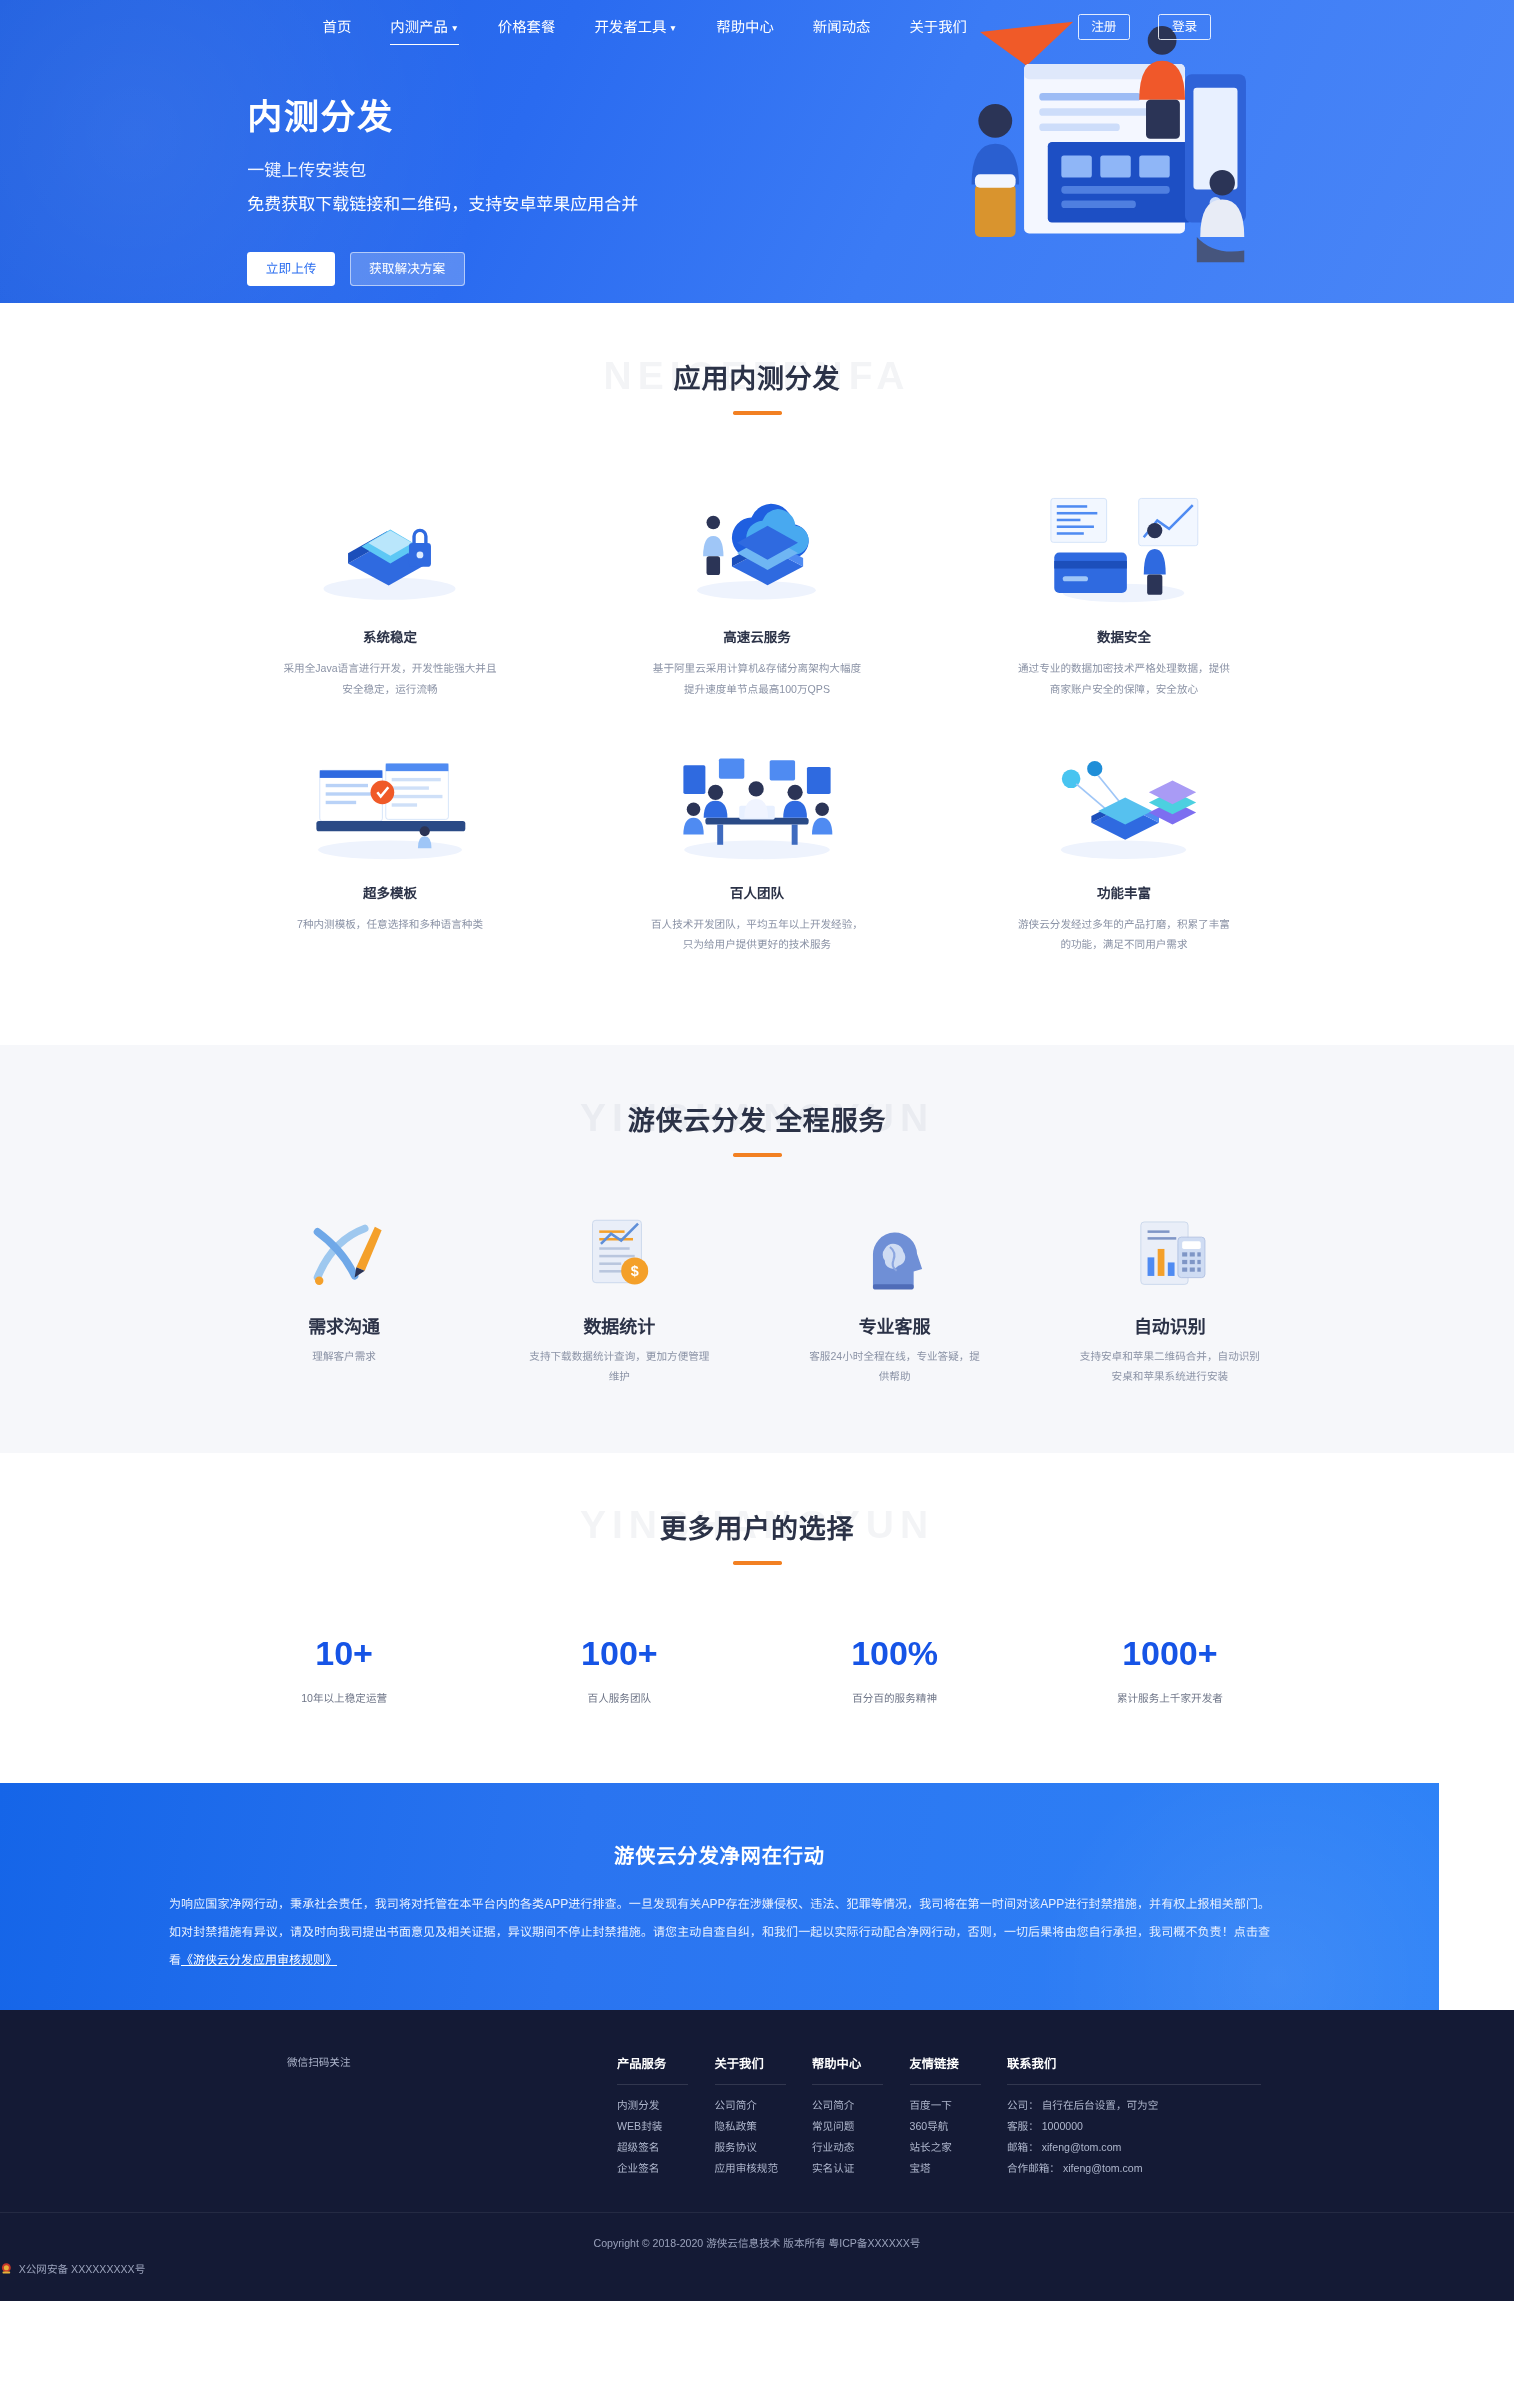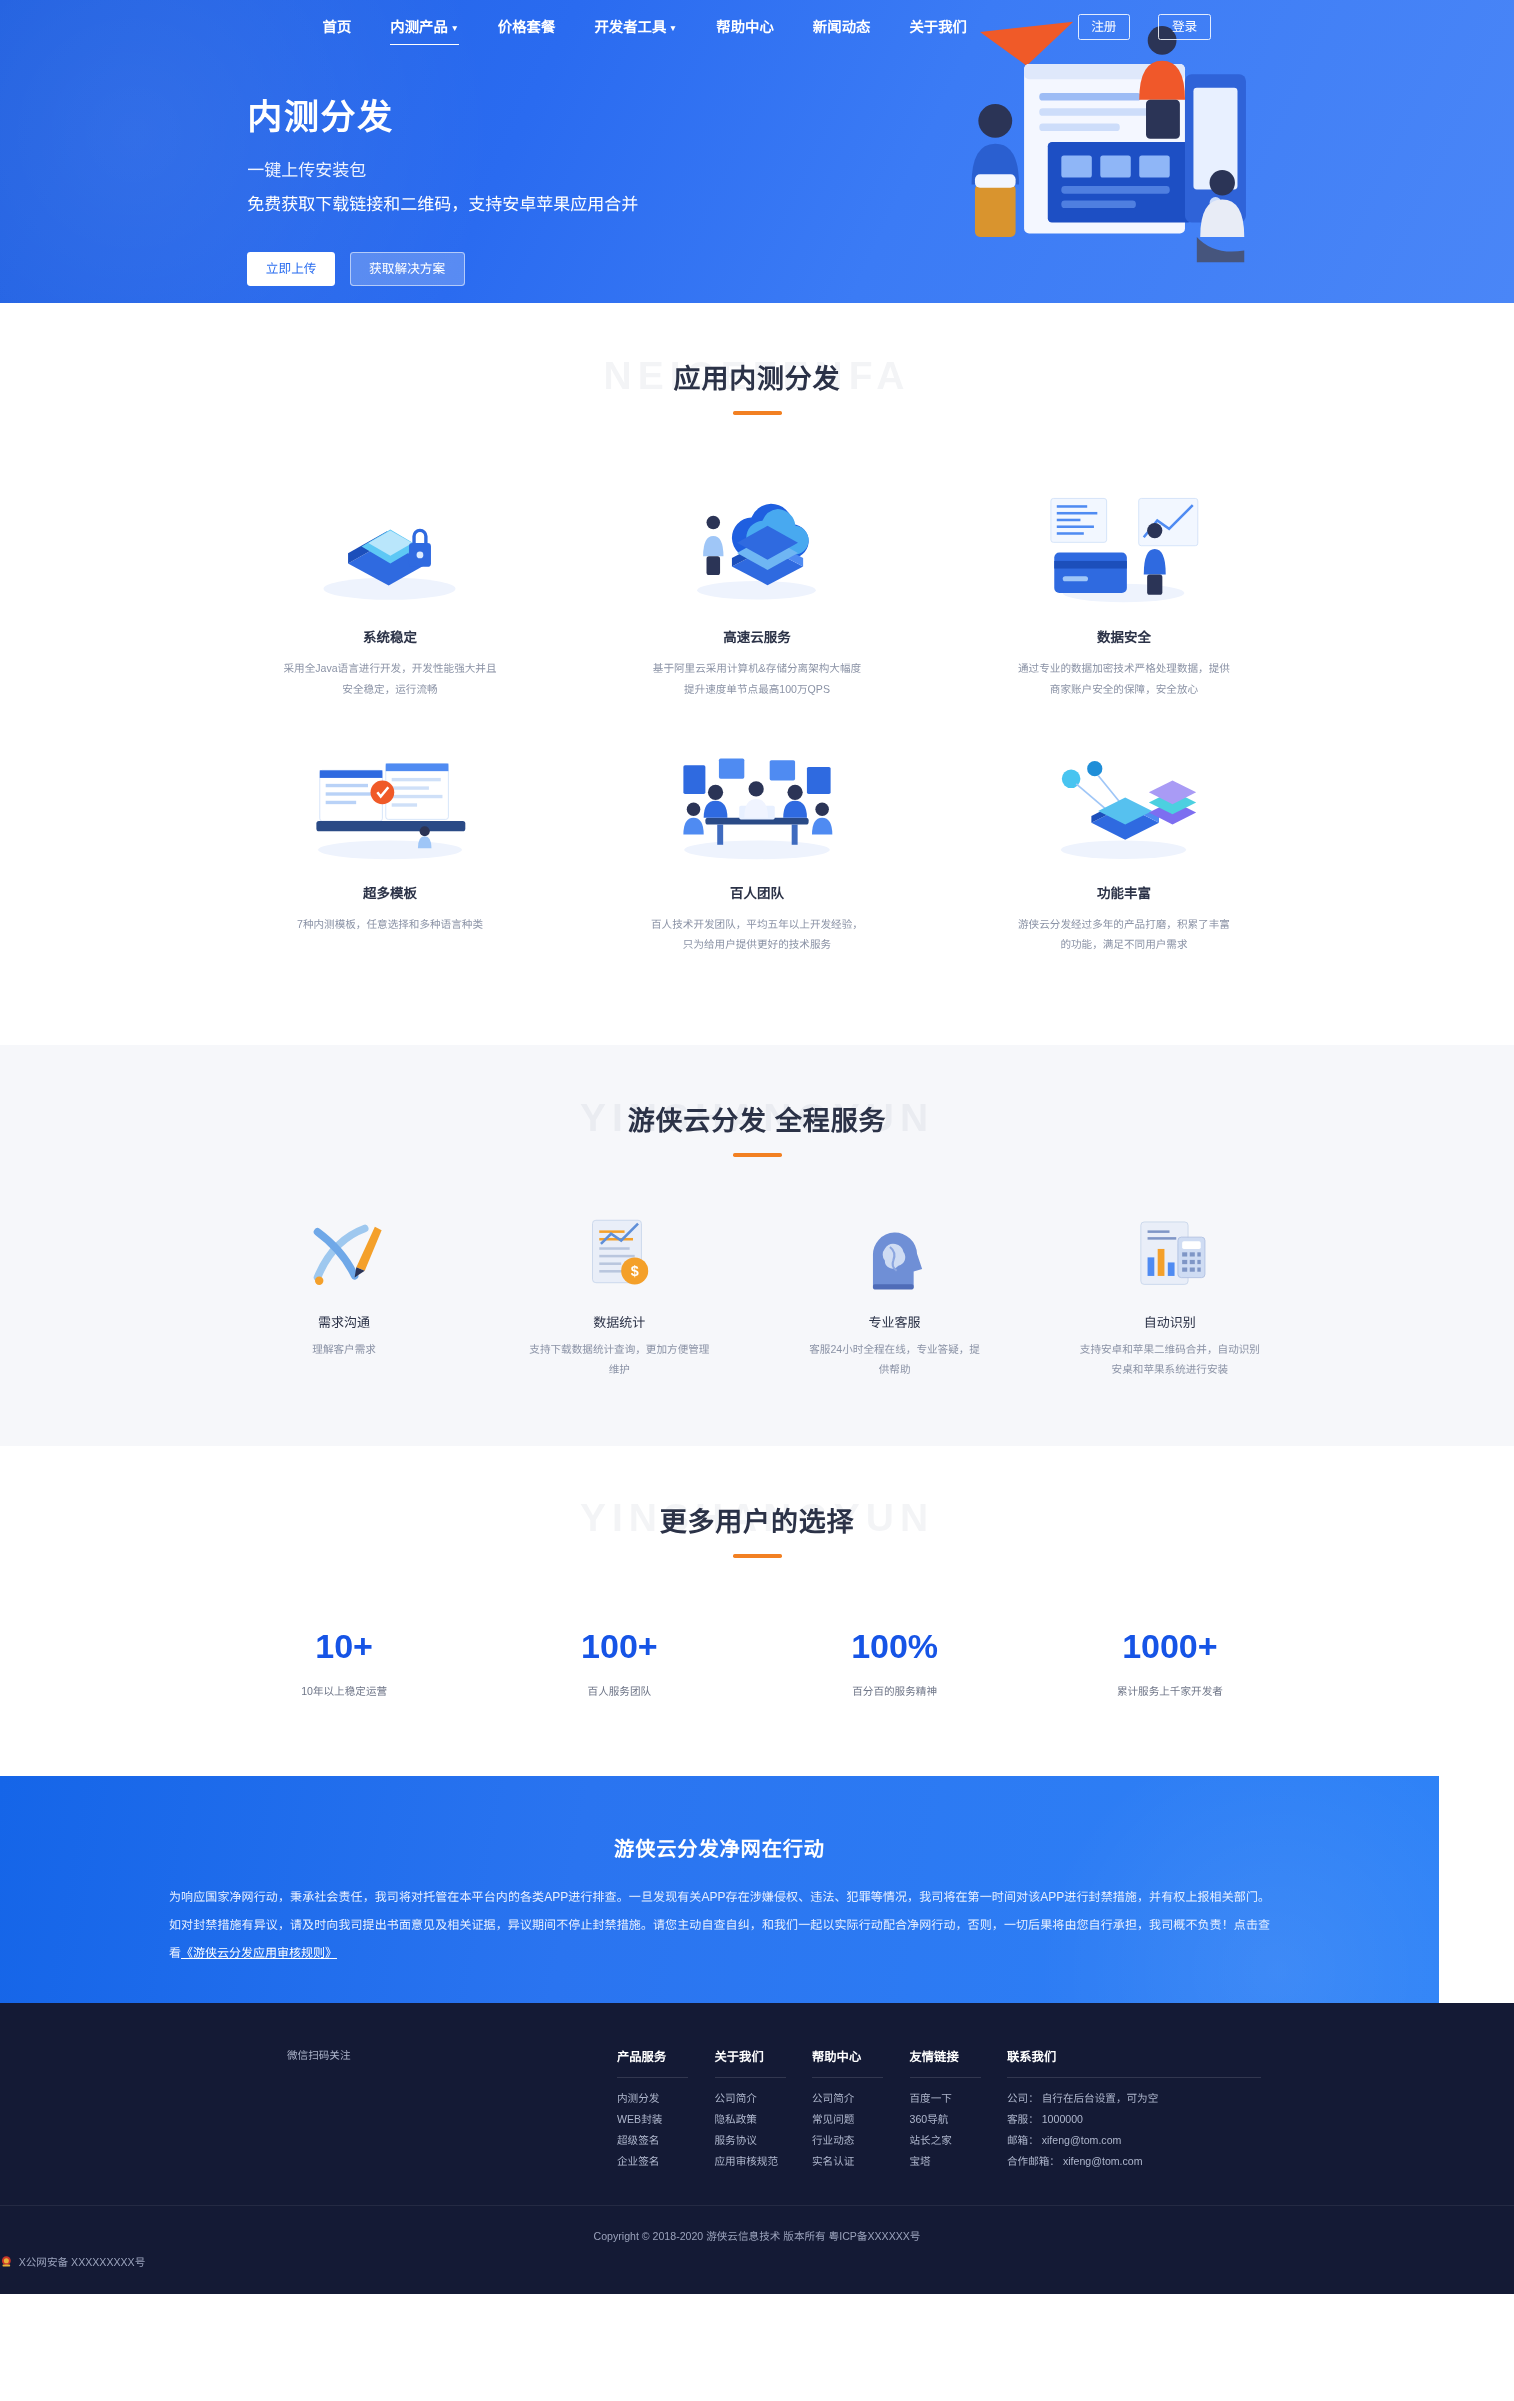--- a/index.html
+++ b/index.html
@@ -28,21 +28,21 @@
   }
   .nav {
     position:relative; z-index:5;
     display:flex; align-items:center; justify-content:center;
     height:54px;
   }
   .nav-inner{ display:flex; align-items:center; gap:0; }
   .nav-item{
     position:relative;
     color:#fff; font-size:14.4px; line-height:1;
-    padding:0 19.5px; cursor:pointer; white-space:nowrap;font-weight:bold;
+    padding:0 19.5px; cursor:pointer; white-space:nowrap;
   }
   .nav-item .caret{ font-size:8.5px; margin-left:2.5px; position:relative; top:-0.8px; }
   .nav-item.active::after{
     content:"";
     position:absolute; left:19.5px; right:19.5px; bottom:-11px;
     height:1.7px; background:#fff;
   }
   .nav-auth{ display:flex; gap:28px; margin-left:91px;justify-content:center; }
   .btn-outline{
     border:0.8px solid rgba(255,255,255,.85);
@@ -100,21 +100,21 @@
   .feat-grid{ display:flex; flex-wrap:wrap; padding:36px 0 61px; }
   .feat{ width:33.333%; text-align:center; padding:12px 76px 29px; }
   .feat-art{ height:119px; display:flex; align-items:flex-end; justify-content:center; }
   .feat-name{ font-size:13.5px; font-weight:bold; color:#2b3247; margin-top:22px; }
   .feat-desc{ font-size:10.6px; color:#8b93a6; line-height:1.95; margin-top:12px; }
 
   
   .srv-grid{ display:flex; padding:36px 0 66px; }
   .srv{ width:25%; text-align:center; padding:0 47px; }
   .srv-art{ height:78px; display:flex; align-items:flex-end; justify-content:center; }
-  .srv-name{ font-size:13px; font-weight:normal; color:#2b3247; margin-top:18.6px; }
+  .srv-name{ font-size:18px; font-weight:bold; color:#2b3247; margin-top:18.6px; }
   .srv-desc{ font-size:10.6px; color:#8b93a6; line-height:1.95; margin-top:7.6px; }
 
   
   .stats{ display:flex; padding:47px 0 78px; }
   .stat{ width:25%; text-align:center; }
   .stat-num{ font-size:34px; font-weight:bold; color:#1654e6; letter-spacing:0; }
   .stat-label{ font-size:10.6px; color:#6f7688; margin-top:17px; }
 
   
   .notice{

